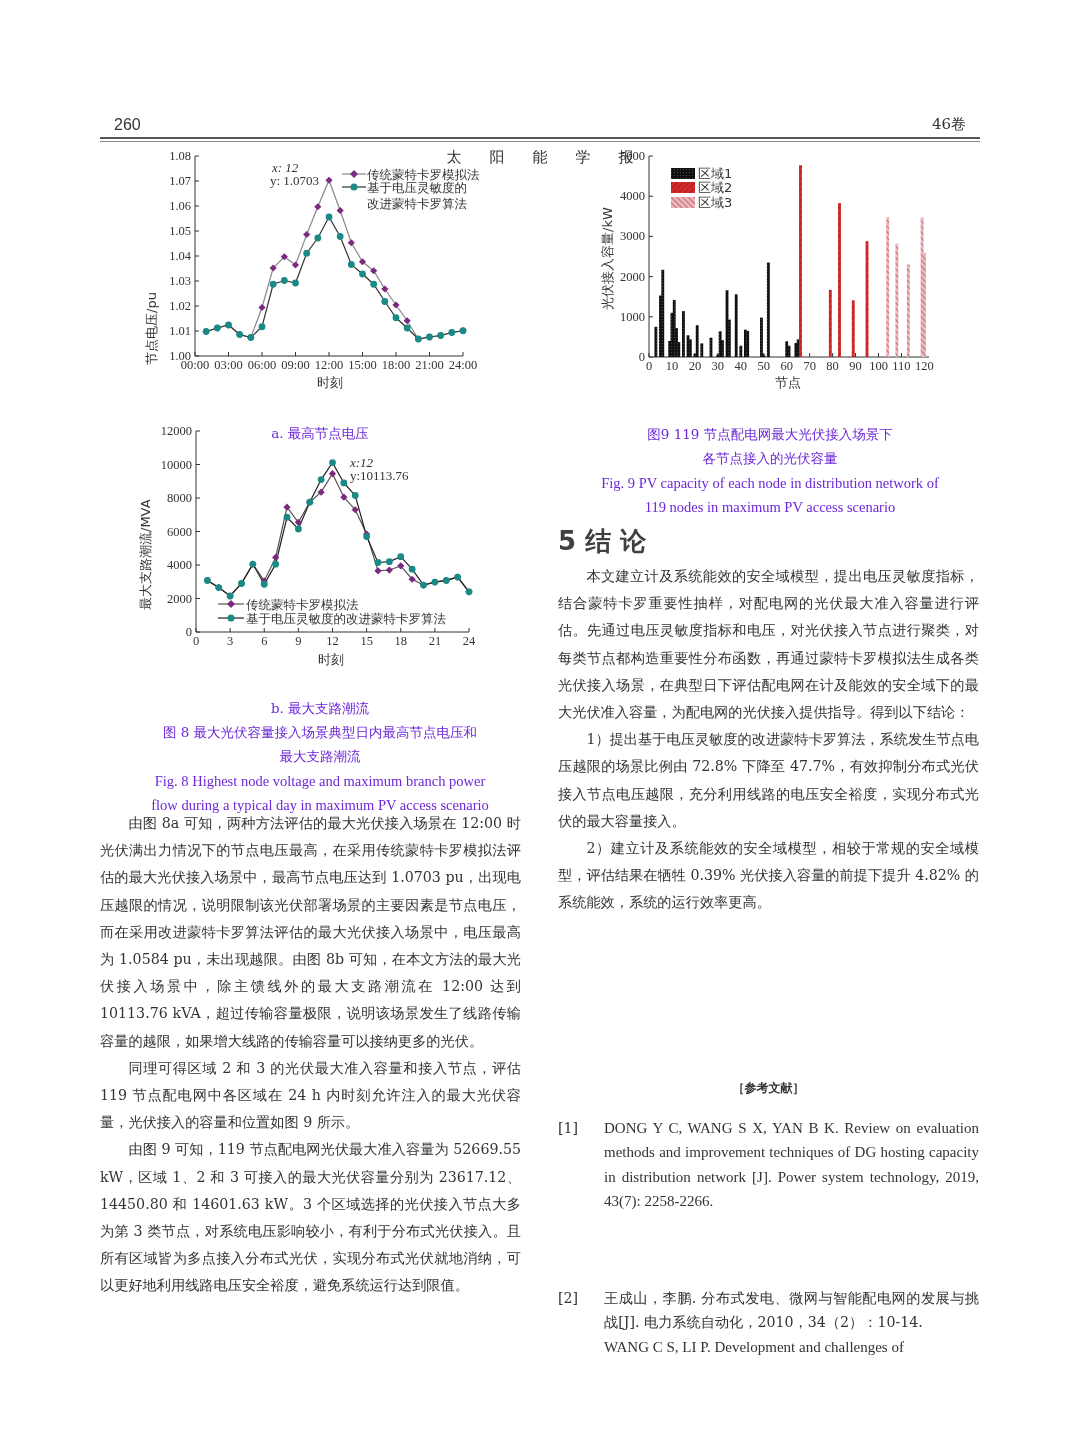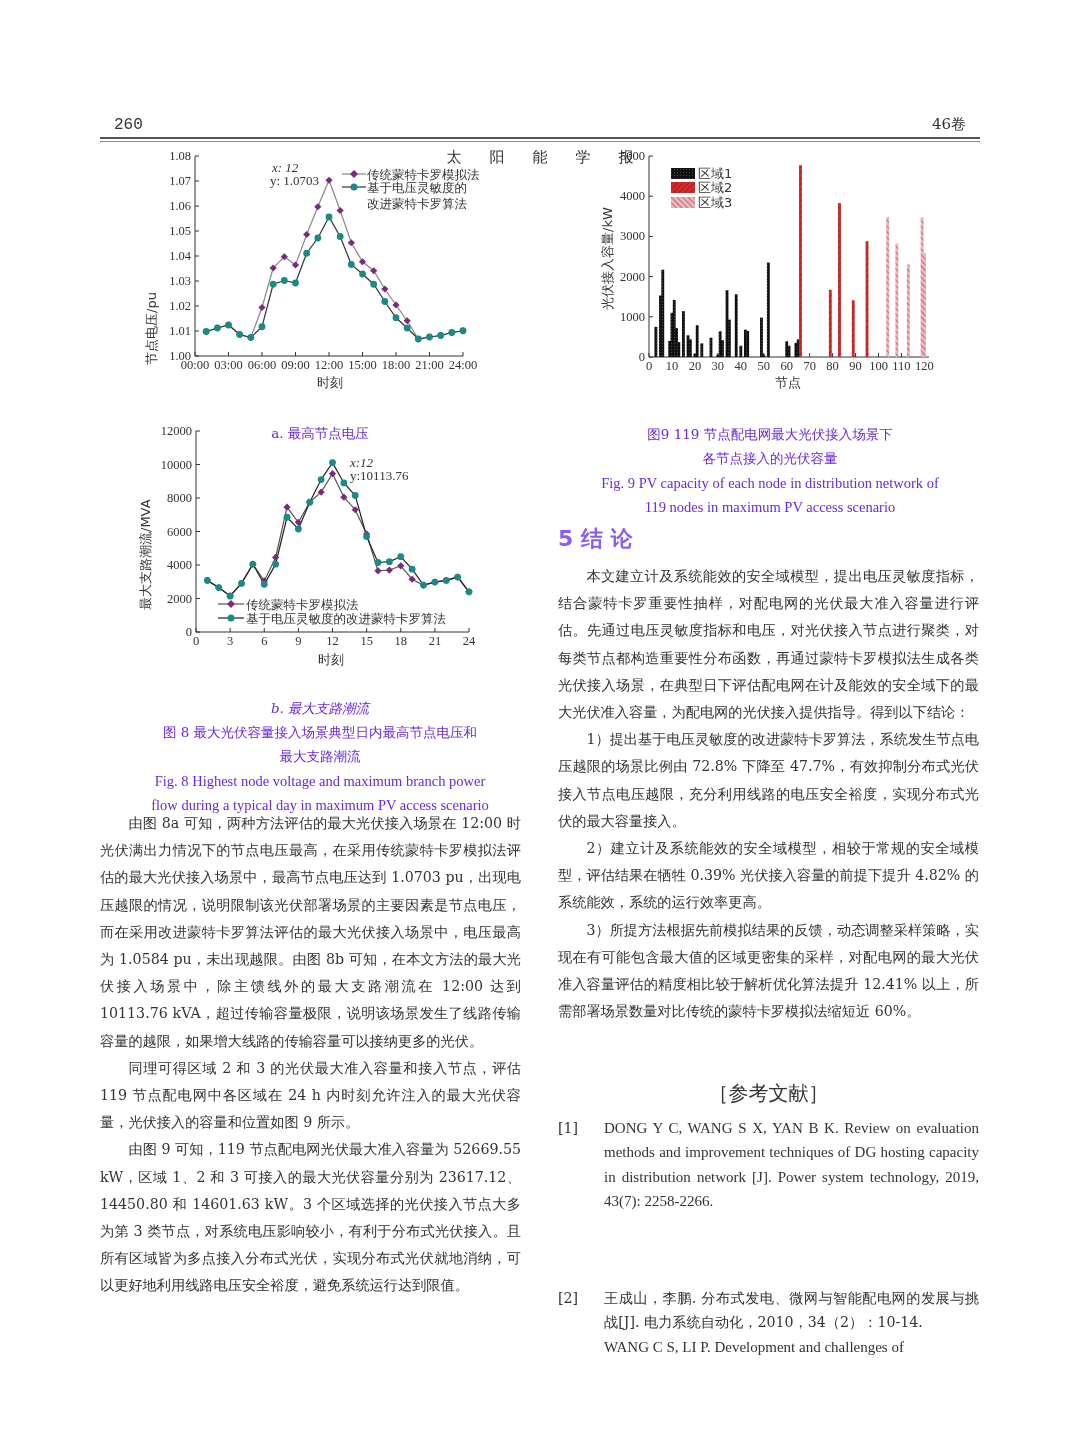--- a/index.html
+++ b/index.html
@@ -1,32 +1,32 @@
 <!DOCTYPE html>
 <html><head>
 <meta charset="utf-8">
 <style>
   html, body { margin:0; padding:0; background:#fff; }
   body { width:1080px; height:1455px; position:relative; overflow:hidden;
          font-family:"DejaVu Serif", "Liberation Serif", serif; color:#333; }
   .hdr { position:absolute; left:100px; top:112px; width:880px; height:26px; font-size:15px; color:#333; }
-  .hdr .pn { position:absolute; left:14px; top:4px; font-family:Liberation Mono, monospace; font-size:16px; }
+  .hdr .pn { position:absolute; left:14px; top:4px; font-family:Liberation Sans, sans-serif; font-size:16px; }
   .hdr .jn { position:absolute; left:0; right:0; top:3px; text-align:center; letter-spacing:28px; font-size:15px; padding-left:28px;margin-top:33px; }
   .hdr .vol { position:absolute; right:14px; top:3px; font-size:15px; }
   .hdr-rule { position:absolute; left:100px; width:880px; top:137px; border-top:2px solid #555; }
   .hdr-rule2 { position:absolute; left:100px; width:880px; top:141px; border-top:1px solid #888; }
   svg text { font-family:"Liberation Serif", serif; fill:#333; }
   svg .cjk { font-family:"DejaVu Sans", sans-serif; }
   .chart { position:absolute; }
   .cap { position:absolute; text-align:center; font-size:13.5px; color:#6d28d9; line-height:24px;margin-top:24px; }
   .cap.en { font-family:"Liberation Serif", serif; font-size:14.5px; }
   .para { position:absolute; font-size:14.2px; line-height:27.2px; color:#333; text-align:justify; }
   .para p { margin:0; text-indent:2em; }
-  .sec { position:absolute; font-size:22px; font-weight:bold; color:#8b5cf6; font-family:"DejaVu Sans", sans-serif; }
-  .refhead { position:absolute; font-size:20px; font-weight:normal; }
+  .sec { position:absolute; font-size:26px; font-weight:bold; color:#404040; font-family:"DejaVu Sans", sans-serif; }
+  .refhead { position:absolute; font-size:12px; font-weight:bold; }
   .ref { position:absolute; font-size:14.2px; line-height:24.3px; color:#333; }
   .ref .num { position:absolute; left:0; top:0; }
   .ref .body { margin-left:46px; text-align:justify; }
   .ref .en { font-family:"Liberation Serif", serif; font-size:15px; text-align:justify; }
 </style>
 </head>
 <body>
 
 <div class="hdr">
   <span class="pn">260</span>
@@ -244,21 +244,21 @@
   <text x="220" y="60" font-size="13">y:10113.76</text>
   <g>
     <line x1="88" y1="184" x2="114" y2="184" stroke="#555" stroke-width="1.2"></line>
     <path d="M101,180 L105,184 L101,188 L97,184 Z" fill="#7b2a7f"></path>
     <text class="cjk" x="116" y="189" font-size="12.5">传统蒙特卡罗模拟法</text>
     <line x1="88" y1="198" x2="114" y2="198" stroke="#222" stroke-width="1.2"></line>
     <circle cx="101" cy="198" r="3.5" fill="#1a8a86"></circle>
     <text class="cjk" x="116" y="203" font-size="12.5">基于电压灵敏度的改进蒙特卡罗算法</text>
   </g>
 </svg>
-<div class="cap" style="left:100px; top:672px; width:440px;font-style:italic;">b. 最大支路潮流</div>
+<div class="cap" style="left:100px; top:672px; width:440px;">b. 最大支路潮流</div>
 
 <div class="cap" style="left:100px; top:696px; width:440px;">图 8   最大光伏容量接入场景典型日内最高节点电压和</div>
 <div class="cap" style="left:100px; top:720px; width:440px;">最大支路潮流</div>
 <div class="cap en" style="left:100px; top:745px; width:440px;">Fig. 8   Highest node voltage and maximum branch power</div>
 <div class="cap en" style="left:100px; top:769px; width:440px;text-align:center;">flow during a typical day in maximum PV access scenario</div>
 
 <svg class="chart" id="fig9" style="left:590px; top:145px;" width="350" height="250">
   <defs>
     <pattern id="pat1" width="3" height="3" patternUnits="userSpaceOnUse">
       <rect width="3" height="3" fill="#111"></rect>
@@ -378,21 +378,20 @@
   <p>由图 8a 可知，两种方法评估的最大光伏接入场景在 12:00 时光伏满出力情况下的节点电压最高，在采用传统蒙特卡罗模拟法评估的最大光伏接入场景中，最高节点电压达到 1.0703 pu，出现电压越限的情况，说明限制该光伏部署场景的主要因素是节点电压，而在采用改进蒙特卡罗算法评估的最大光伏接入场景中，电压最高为 1.0584 pu，未出现越限。由图 8b 可知，在本文方法的最大光伏接入场景中，除主馈线外的最大支路潮流在 12:00 达到 10113.76 kVA，超过传输容量极限，说明该场景发生了线路传输容量的越限，如果增大线路的传输容量可以接纳更多的光伏。</p>
   <p>同理可得区域 2 和 3 的光伏最大准入容量和接入节点，评估 119 节点配电网中各区域在 24 h 内时刻允许注入的最大光伏容量，光伏接入的容量和位置如图 9 所示。</p>
   <p>由图 9 可知，119 节点配电网光伏最大准入容量为 52669.55 kW，区域 1、2 和 3 可接入的最大光伏容量分别为 23617.12、14450.80 和 14601.63 kW。3 个区域选择的光伏接入节点大多为第 3 类节点，对系统电压影响较小，有利于分布式光伏接入。且所有区域皆为多点接入分布式光伏，实现分布式光伏就地消纳，可以更好地利用线路电压安全裕度，避免系统运行达到限值。</p>
 </div>
 
 <div class="sec" style="left:558px; top:524px;">5   结   论</div>
 <div class="para" style="left:558px; top:563px; width:421px;">
   <p>本文建立计及系统能效的安全域模型，提出电压灵敏度指标，结合蒙特卡罗重要性抽样，对配电网的光伏最大准入容量进行评估。先通过电压灵敏度指标和电压，对光伏接入节点进行聚类，对每类节点都构造重要性分布函数，再通过蒙特卡罗模拟法生成各类光伏接入场景，在典型日下评估配电网在计及能效的安全域下的最大光伏准入容量，为配电网的光伏接入提供指导。得到以下结论：</p>
   <p>1）提出基于电压灵敏度的改进蒙特卡罗算法，系统发生节点电压越限的场景比例由 72.8% 下降至 47.7%，有效抑制分布式光伏接入节点电压越限，充分利用线路的电压安全裕度，实现分布式光伏的最大容量接入。</p>
   <p>2）建立计及系统能效的安全域模型，相较于常规的安全域模型，评估结果在牺牲 0.39% 光伏接入容量的前提下提升 4.82% 的系统能效，系统的运行效率更高。</p>
-  <p>3）所提方法根据先前模拟结果的反馈，动态调整采样策略，实现在有可能包含最大值的区域更密集的采样，对配电网的最大光伏准入容量评估的精度相比较于解析优化算法提升 12.41% 以上，所需部署场景数量对比传统的蒙特卡罗模拟法缩短近 60%。</p>
 </div>
 
 <div class="refhead" style="left:558px; top:1080px; width:421px; text-align:center;">［参考文献］</div>
 <div class="ref" style="left:558px; top:1116px; width:421px;">
   <span class="num">[1]</span>
   <div class="body en">DONG Y C, WANG S X, YAN B K. Review on evaluation methods and improvement techniques of DG hosting capacity in distribution network [J]. Power system technology, 2019, 43(7): 2258-2266.</div>
 </div>
 <div class="ref" style="left:558px; top:1286px; width:421px;">
   <span class="num">[2]</span>
   <div class="body">王成山，李鹏. 分布式发电、微网与智能配电网的发展与挑战[J]. 电力系统自动化，2010，34（2）：10-14.</div>

